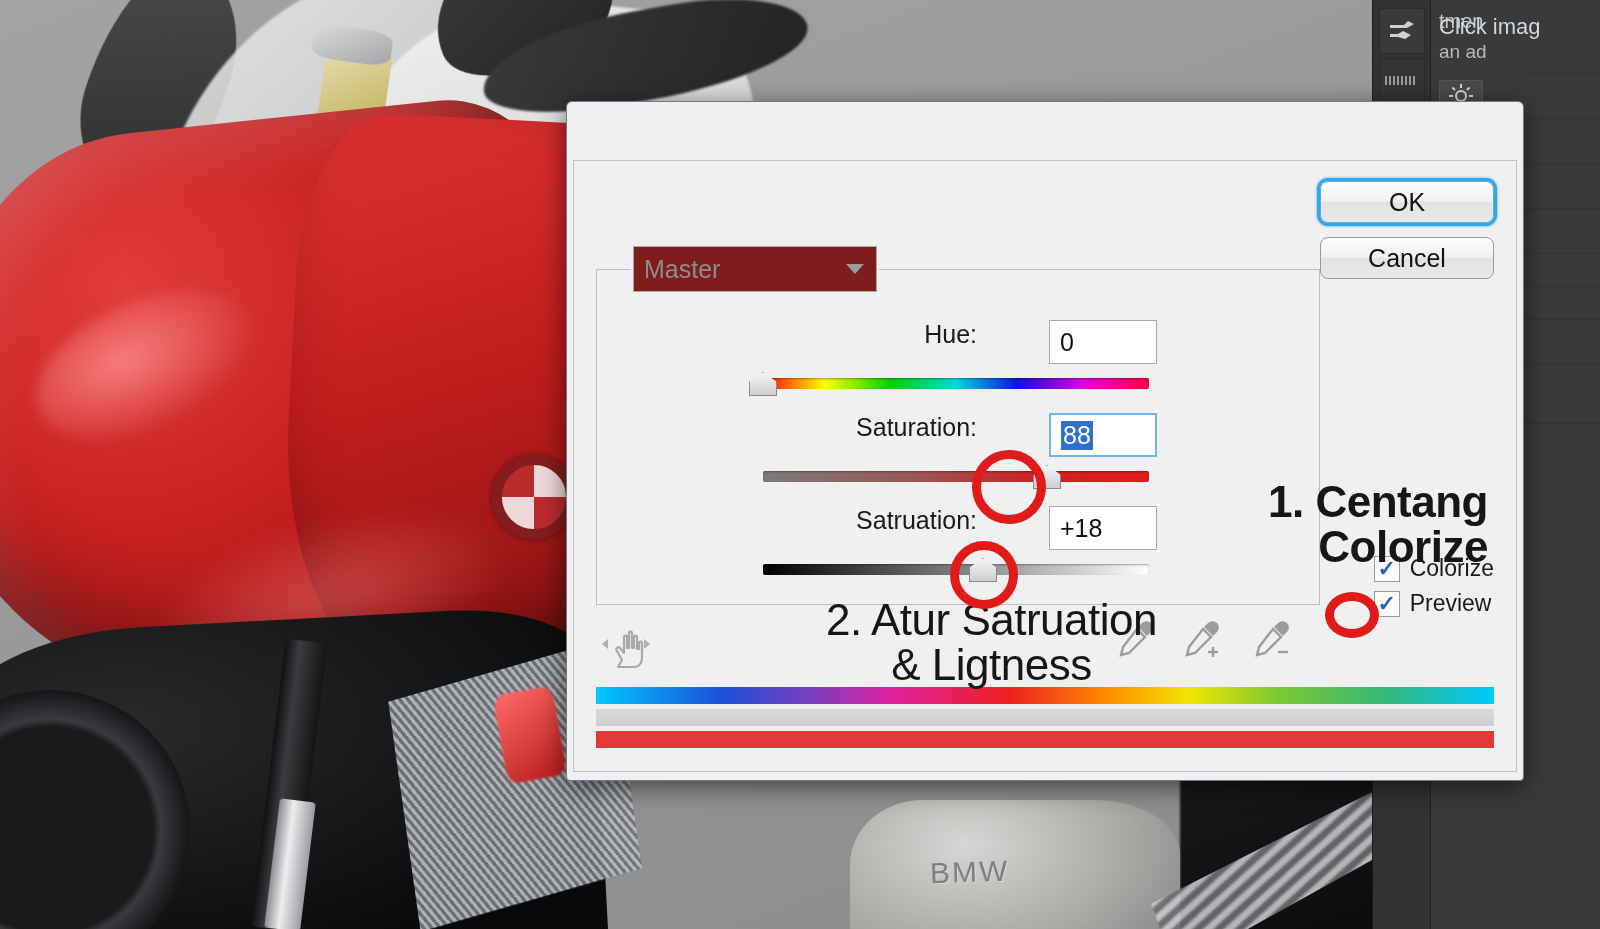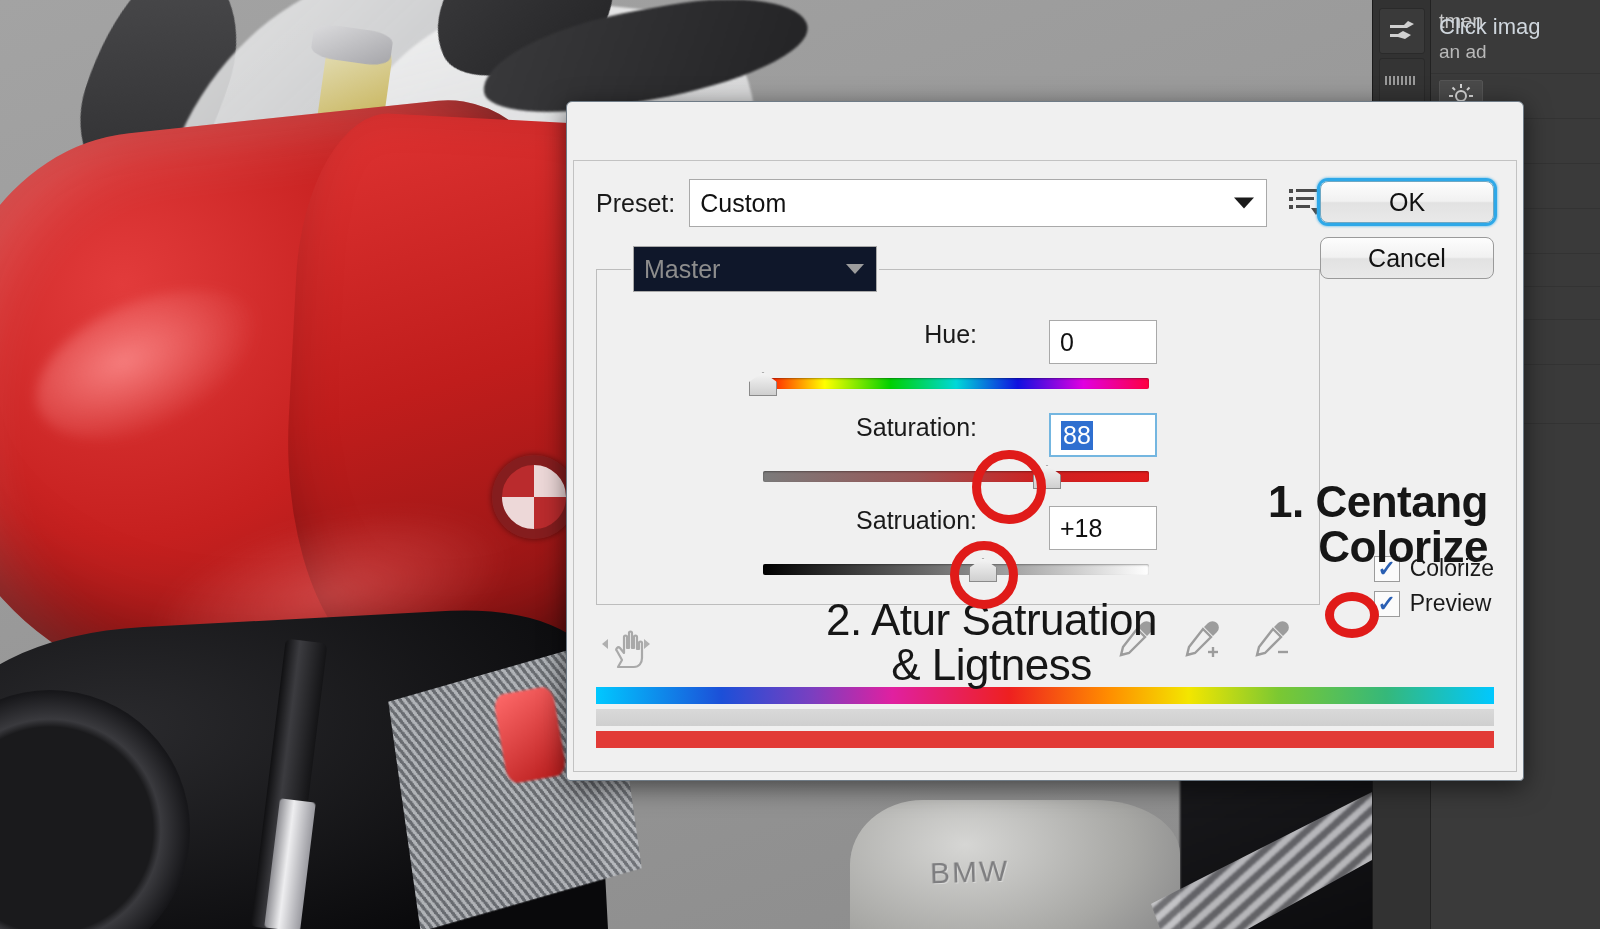--- a/index.html
+++ b/index.html
@@ -276,21 +276,21 @@
     border-color:#6ea8c4;
   }
   .btn-cancel { position: absolute; right: 22px; top: 76px; }
 
   .group {
     position: absolute; left: 22px; top: 108px; width: 724px; height: 336px;
     border: 1px solid #bdbdbd;
   }
   .group-combo-wrap { position: absolute; left: 34px; top: -24px; background:#f0f0f0; padding: 0 2px; }
   .master-combo {
-    width: 244px; height: 46px; background: #0f172a; border: 1px solid #a9a9a9;
+    width: 244px; height: 46px; background: #7f1d1d; border: 1px solid #a9a9a9;
     display:flex; align-items:center; padding: 0 10px; position: relative;
   }
   .master-combo .val { font-size: 25px; color: #8d8d8d; }
   .master-combo .arrow {
     position: absolute; right: 12px; top: 50%; transform: translateY(-50%);
     width: 0; height: 0; border-left: 9px solid transparent; border-right: 9px solid transparent;
     border-top: 10px solid #9c9c9c;
   }
 
   .slider-block { position: absolute; left: 0; width: 724px; }
@@ -511,40 +511,20 @@
     </div>
 
     <div style="position:absolute;left:66px;top:14px;color:#cfd6dd;font-size:22px;white-space:nowrap;">Click imag</div>
   </div>
 
   <div class="dialog">
 
 
     <div class="dlg-body">
 
-      <div class="row-preset">
-        <div class="lbl">Preset:</div>
-        <div class="preset-combo">
-          <span class="val">Custom</span>
-          <span class="arrow"></span>
-        </div>
-        <span class="preset-menu-icon">
-          <svg width="34" height="30" viewBox="0 0 34 30">
-            <g fill="#4a4a4a">
-              <rect x="0" y="3" width="4" height="4"></rect>
-                <rect x="7" y="3" width="22" height="3"></rect>
-              <rect x="0" y="11" width="4" height="4"></rect>
-                <rect x="7" y="11" width="18" height="3"></rect>
-              <rect x="0" y="19" width="4" height="4"></rect>
-                <rect x="7" y="19" width="14" height="3"></rect>
-            </g>
-            <path d="M22 22 l10 0 l-5 7 z" fill="#4a4a4a"></path>
-          </svg>
-        </span>
-      </div>
 
       <div class="btn btn-ok">OK</div>
       <div class="btn btn-cancel">Cancel</div>
 
       <div class="group">
         <div class="group-combo-wrap">
           <div class="master-combo">
             <span class="val">Master</span>
             <span class="arrow"></span>
           </div>

